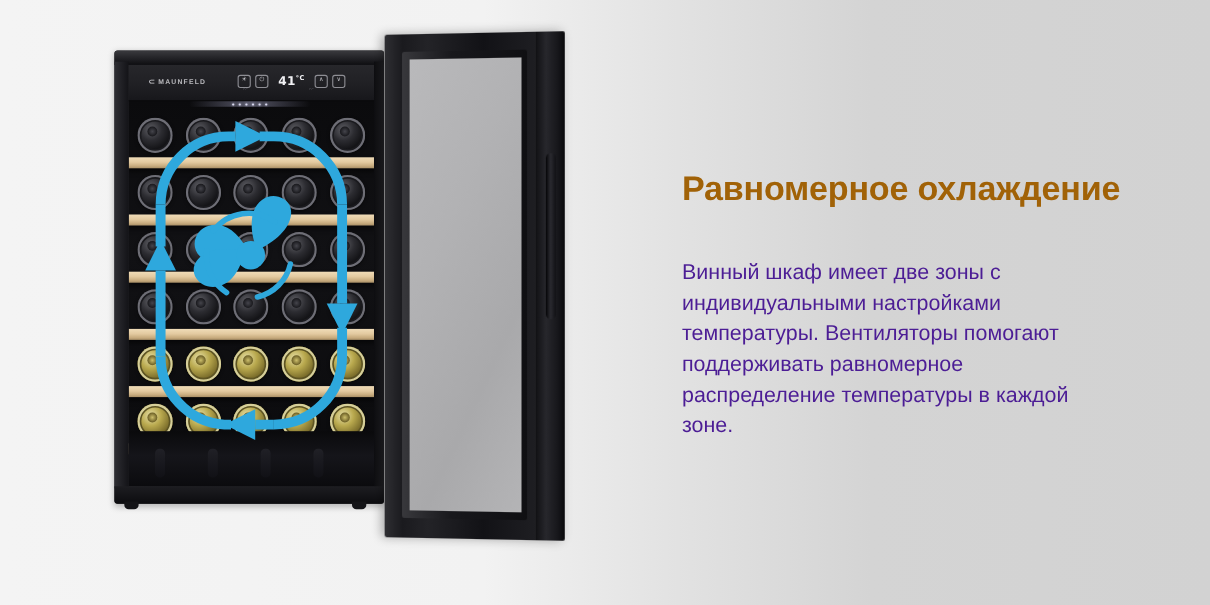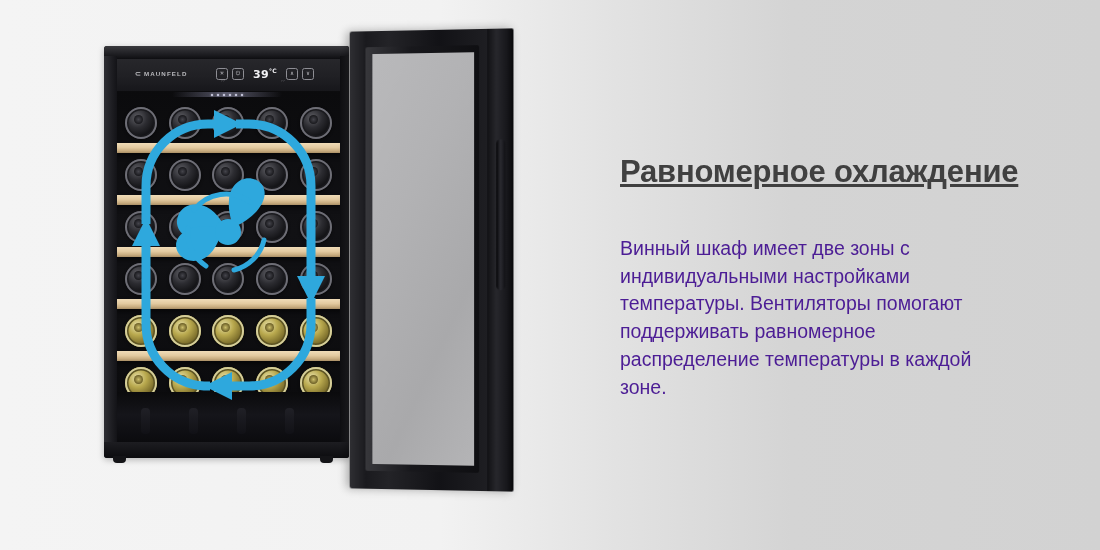--- a/index.html
+++ b/index.html
@@ -6,22 +6,22 @@
   body{
     width:1100px;height:550px;overflow:hidden;
     font-family:"Liberation Sans","DejaVu Sans",sans-serif;
     background:linear-gradient(to right,#f4f4f4 0%,#f2f2f2 40%,#e2e2e2 56%,#d4d4d4 72%,#d2d2d2 100%);
   }
   .stage{position:relative;width:1100px;height:550px;}
 
   
   .textpanel{position:absolute;left:620px;top:155px;width:450px;}
   .headline{
-    font-size:31px;font-weight:bold;color:#404040;
-    letter-spacing:-0.2px;line-height:1.1;margin:0 0 46px 0;white-space:nowrap;text-decoration:underline;
+    font-size:31px;font-weight:bold;color:#a16207;
+    letter-spacing:-0.2px;line-height:1.1;margin:0 0 46px 0;white-space:nowrap;
   }
   .bodytext{
     font-size:19.5px;color:#4c1d95;line-height:1.42;margin:0;max-width:372px;
   }
 
   
   .cabinet{position:absolute;left:104px;top:46px;width:245px;height:412px;}
   .cab-shell{
     position:absolute;inset:0;
     background:linear-gradient(to right,#17171a 0%,#2a2a2e 6%,#232327 12%,#101013 100%);
@@ -234,21 +234,21 @@
         <span class="bmark">⊂</span><span>MAUNFELD</span>
       </div>
 
       <div class="btnrow">
         <div class="ibtn">
           <span>☀</span>
         </div>
         <div class="ibtn">
           <span>⏻</span>
         </div>
-        <div class="tempread"><span>39</span><sup>°C</sup></div>
+        <div class="tempread"><span>41</span><sup>°C</sup></div>
         <div class="ibtn">
           <span>∧</span>
         </div>
         <div class="ibtn">
           <span>∨</span>
         </div>
       </div>
 
       <div class="sublbl a">⌐⌐</div>
       <div class="sublbl b">⌐⌐</div>

